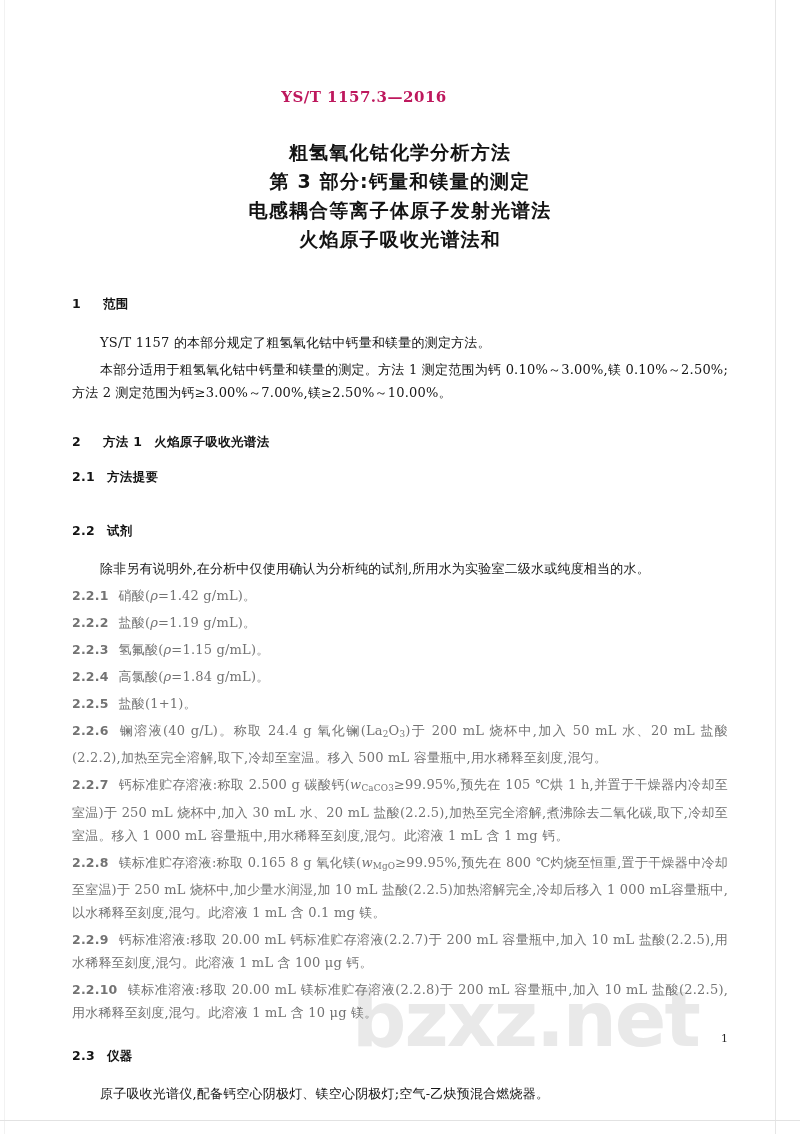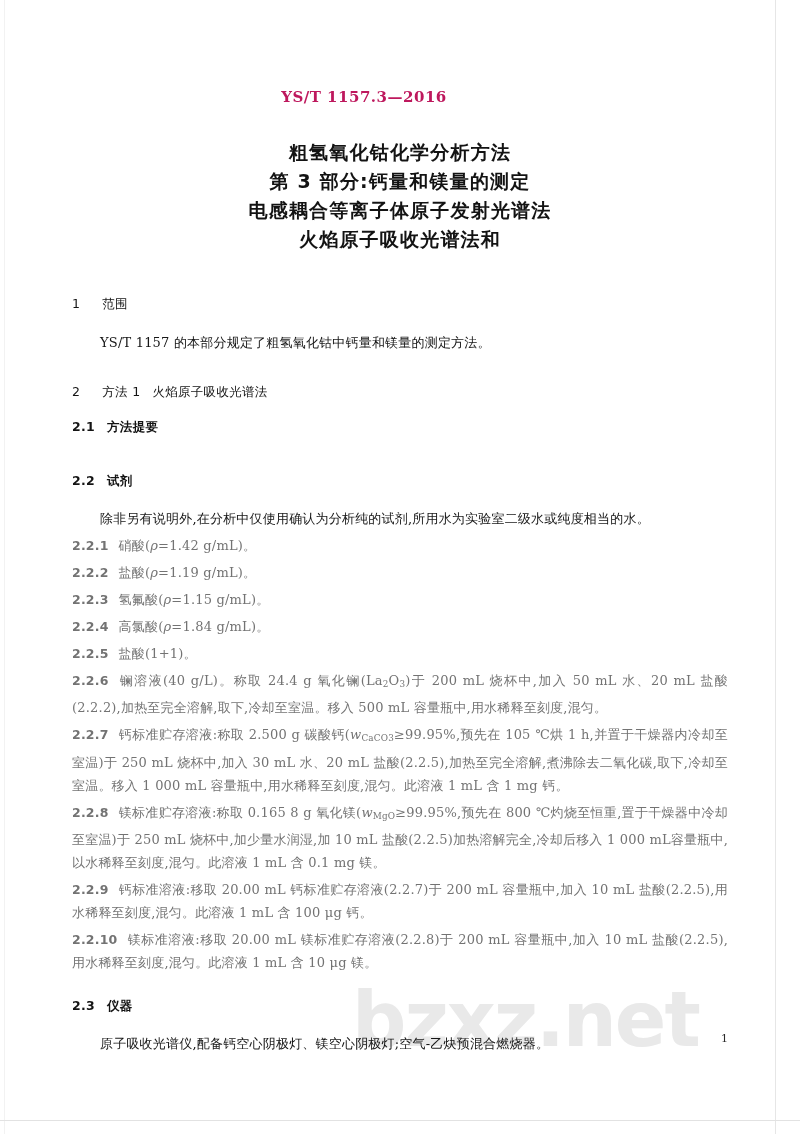--- a/index.html
+++ b/index.html
@@ -98,21 +98,21 @@
 
   
   .body-wrap {
     position: absolute;
     top: 296px;
     left: 72px;
     width: 656px;
   }
   .h2 {
     font-family: "DejaVu Sans", "Liberation Sans", sans-serif;
-    font-weight: normal;
+    font-weight: bold;
     font-size: 12.5px;
     letter-spacing: 0.3px;
     color: #141414;
     margin: 0 0 18px 0;
   }
   .h2 .num { margin-right: 10px; }
   .h2 .gap { display: inline-block; width: 12px; }
 
   .h3 {
     font-family: "DejaVu Sans", "Liberation Sans", sans-serif;
@@ -189,20 +189,21 @@
       <div class="title-line">电感耦合等离子体原子发射光谱法</div>
       <div class="title-line">火焰原子吸收光谱法和</div>
     </div>
 
     <div class="body-wrap">
 
       <div class="h2">
         <span class="num">1</span><span class="gap"></span><span>范围</span>
       </div>
       <p class="para">YS/T 1157 的本部分规定了粗氢氧化钴中钙量和镁量的测定方法。</p>
+      <p class="para">本部分适用于粗氢氧化钴中钙量和镁量的测定。方法 1 测定范围为钙 0.10%～3.00%,镁 0.10%～2.50%;方法 2 测定范围为钙≥3.00%～7.00%,镁≥2.50%～10.00%。</p>
 
       <div class="sp-lg"></div>
 
       <div class="h2">
         <span class="num">2</span><span class="gap"></span><span>方法 1</span><span class="gap"></span><span>火焰原子吸收光谱法</span>
       </div>
 
       <div class="h3">
         <span class="num">2.1</span><span>方法提要</span>
       </div>

